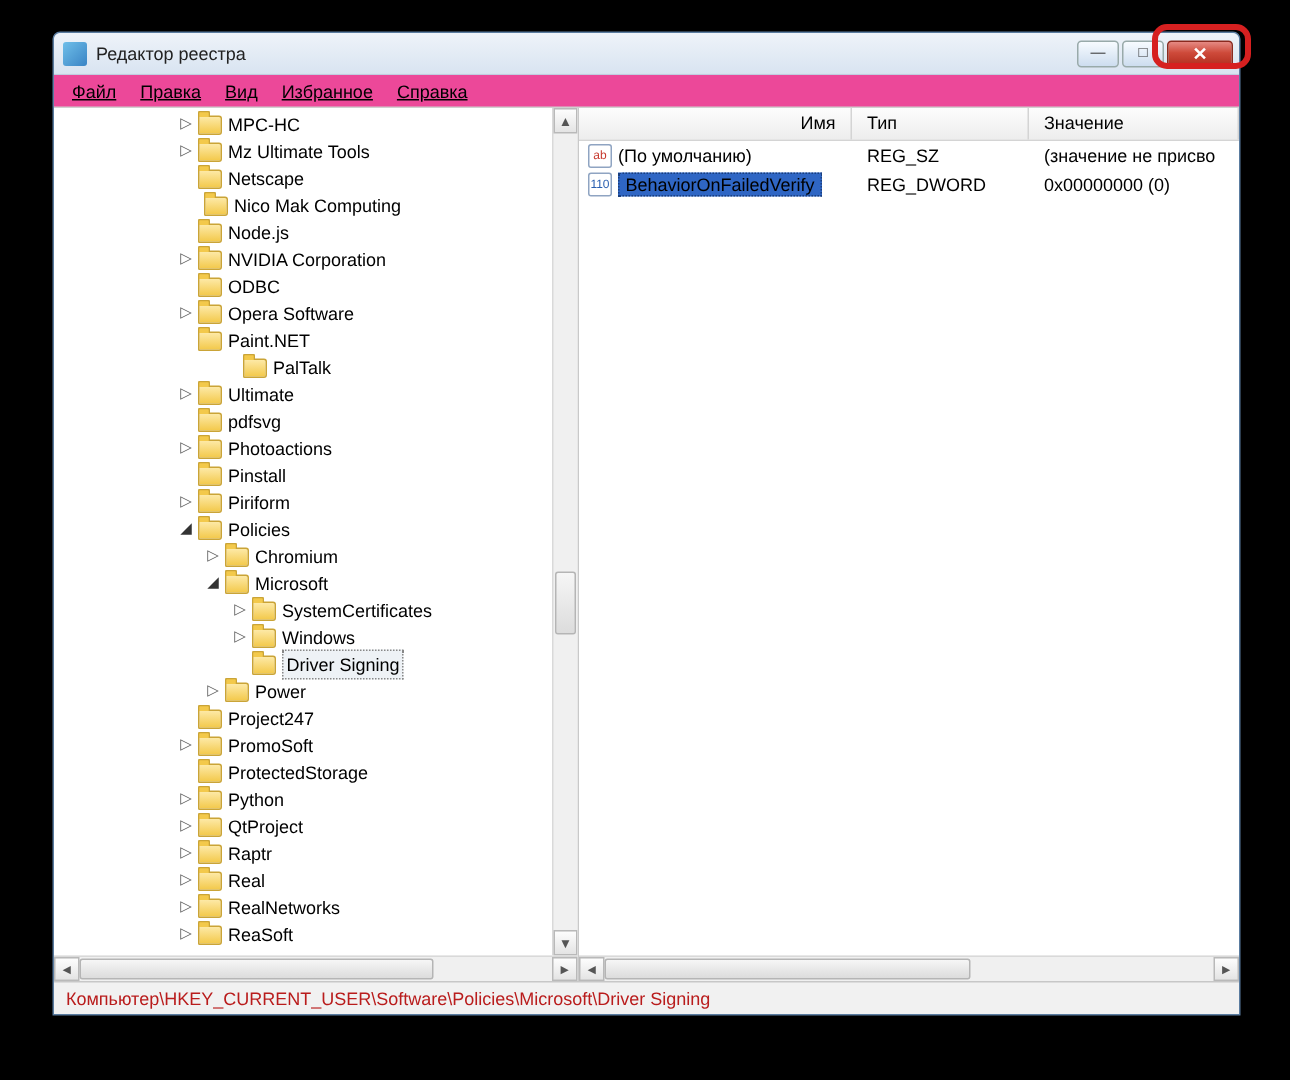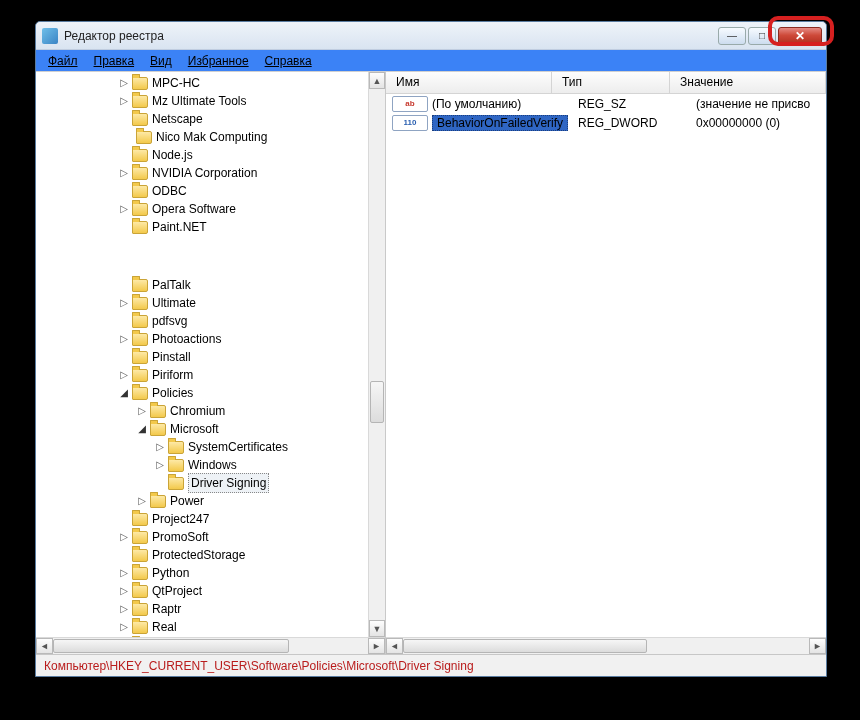--- a/index.html
+++ b/index.html
@@ -65,21 +65,21 @@
   .win-btn.close {
     width: 44px;
     background: linear-gradient(to bottom,#e58a83,#ce4a3a 45%,#b22d1f);
     border-color:#8a2a1f;
     color:#fff;
     font-weight:bold;
     font-size:12px;
   }
   .menubar {
     height: 22px;
-    background: #3b82f6;
+    background: #ec4899;
     border-bottom: 1px solid #d0d0d0;
     display: flex;
     align-items: center;
     padding: 0 4px;
     gap: 0;
   }
   .menu-item {
     padding: 2px 8px;
     color: #000;
     cursor: default;
@@ -172,34 +172,34 @@
   }
   .list-header {
     display:flex; height:22px; border-bottom:1px solid #d4d4d4;
     background: linear-gradient(to bottom,#fdfdfd,#ededed);
   }
   .list-header .col {
     border-right:1px solid #d4d4d4;
     padding: 3px 10px;
     color:#000;
   }
-  .col-name{width:166px;}
+  .col-name{width:182px;text-align:right;}
   .col-type{width:118px;}
   .col-val{flex:1;}
   .list-body{flex:1; position:relative; overflow:hidden;}
   .list-row{
     display:flex;align-items:center;height:19px;
   }
   .cell-name{width:182px;display:flex;align-items:center;padding-left:6px;gap:4px;}
   .cell-type{width:118px;padding-left:10px;}
   .cell-val{flex:1;padding-left:10px;white-space:nowrap;overflow:hidden;}
   .val-icon{
-    width:36px;height:16px;border:1px solid #8fa4c2;border-radius:2px;
+    width:16px;height:16px;border:1px solid #8fa4c2;border-radius:2px;
     background:#fff;display:flex;align-items:center;justify-content:center;flex-shrink:0;
-    font-size:8px;font-weight:bold;
+    font-size:8px;font-weight:normal;
   }
   .val-icon.sz{color:#c73a2f;}
   .val-icon.dw{color:#2a5fb0;}
   .name-text{}
   .name-text.selected{
     background:#2f66c4;color:#000000;padding:0 4px;border:1px dotted #1b3f7e;
   }
   .statusbar{
     height:22px;border-top:1px solid #c7c7c7;background:#f1f1f1;
     display:flex;align-items:center;padding:0 8px;color:#b91c1c;
@@ -272,21 +272,21 @@
             <div class="tree-row" style="padding-left: 82px;">
               <span class="expander">▷</span>
               <span class="folder"></span>
               <span class="tree-label">Opera Software</span>
             </div>
             <div class="tree-row" style="padding-left: 82px;">
               <span class="expander"></span>
               <span class="folder"></span>
               <span class="tree-label">Paint.NET</span>
             </div>
-            <div class="tree-row" style="padding-left: 82px; margin-top: 40px;">
+            <div class="tree-row" style="padding-left: 112px;">
               <span class="expander"></span>
               <span class="folder"></span>
               <span class="tree-label">PalTalk</span>
             </div>
             <div class="tree-row" style="padding-left: 82px;">
               <span class="expander">▷</span>
               <span class="folder"></span>
               <span class="tree-label">Ultimate</span>
             </div>
             <div class="tree-row" style="padding-left: 82px;">

